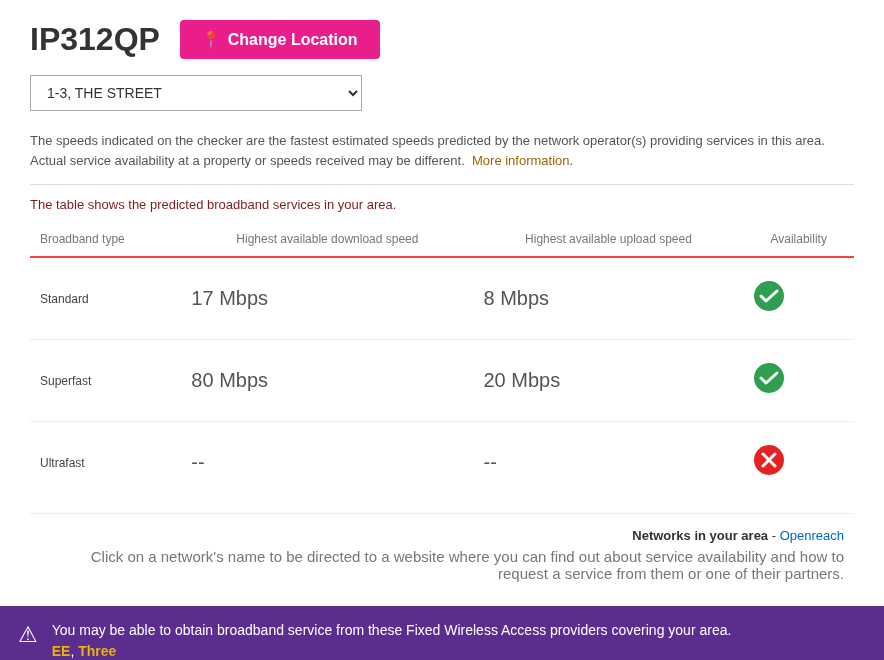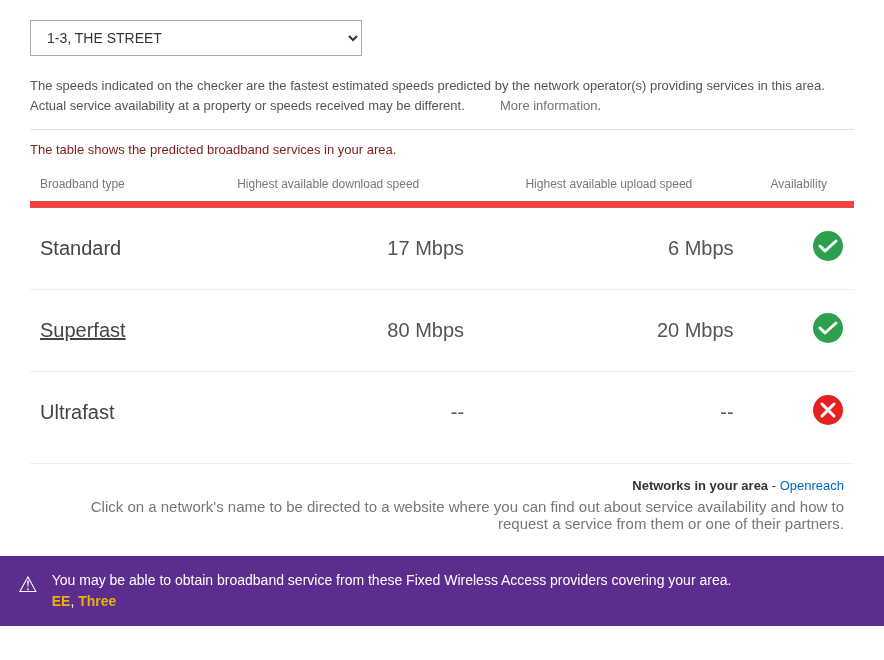--- a/index.html
+++ b/index.html
@@ -57,58 +57,57 @@
     }
     .info-text {
       font-size: 13px;
       color: #555;
       margin-bottom: 12px;
       line-height: 1.5;
       border-bottom: 1px solid #ddd;
       padding-bottom: 14px;
     }
     .info-text a {
-      color: #737373;
+      color: #a16207;
       text-decoration: none;
-      margin-left: 28px;
     }
     .table-intro {
       font-size: 13px;
       color: #7f1d1d;
       margin-bottom: 14px;
     }
     .broadband-table {
       width: 100%;
       border-collapse: collapse;
     }
     .broadband-table thead tr {
-      border-bottom: 7px solid #ef4444;
+      border-bottom: 2px solid #ef4444;
     }
     .broadband-table th {
       font-size: 12px;
       color: #777;
       font-weight: normal;
       padding: 6px 10px 10px 10px;
       text-align: left;
     }
     .broadband-table th:nth-child(2),
     .broadband-table th:nth-child(3),
     .broadband-table th:nth-child(4) {
       text-align: center;
     }
     .broadband-table td {
       padding: 22px 10px;
-      text-align: right;
+      text-align: left;
       font-size: 20px;
       color: #555;
       border-bottom: 1px solid #eee;
     }
     .broadband-table td:first-child {
       text-align: left;
-      font-size: 20px;
+      font-size: 12px;
       color: #444;
     }
     .broadband-table tbody tr:last-child td {
       border-bottom: none;
     }
     .networks-section {
       margin-top: 10px;
       padding: 14px 10px 14px 10px;
       border-top: 1px solid #eee;
       text-align: right;
@@ -161,20 +160,27 @@
       display: inline-block;
       width: 32px;
       height: 32px;
     }
   </style>
 </head>
 <body>
 
 <div class="page-wrapper">
 
+  <div class="header-row">
+    <h1 class="postcode-title">IP312QP</h1>
+    <button class="change-location-btn">
+      <span class="pin-icon">📍</span>
+      <span>Change Location</span>
+    </button>
+  </div>
 
   <div class="location-select-wrapper">
     <select class="location-select">
       <option>1-3, THE STREET</option>
     </select>
   </div>
 
   <div class="info-text">
     <span>The speeds indicated on the checker are the fastest estimated speeds predicted by the network operator(s) providing services in this area. Actual service availability at a property or speeds received may be different.</span>
     &nbsp;<a href="#">More information</a><span>.</span>
@@ -188,29 +194,29 @@
         <th>Broadband type</th>
         <th>Highest available download speed</th>
         <th>Highest available upload speed</th>
         <th>Availability</th>
       </tr>
     </thead>
     <tbody id="table-body">
     <tr>
           <td style="text-align: left;">Standard</td>
           <td>17 Mbps</td>
-          <td>6 Mbps</td>
+          <td>8 Mbps</td>
           <td>
         <svg class="check-circle" viewBox="0 0 32 32" xmlns="http://www.w3.org/2000/svg">
           <circle cx="16" cy="16" r="15" fill="#2e9e4f"></circle>
           <polyline points="8,16 13,21 24,11" fill="none" stroke="#fff" stroke-width="3" stroke-linecap="round" stroke-linejoin="round"></polyline>
         </svg></td>
         </tr>
         <tr>
-          <td style="text-align: left; text-decoration: underline;">Superfast</td>
+          <td style="text-align: left;">Superfast</td>
           <td>80 Mbps</td>
           <td>20 Mbps</td>
           <td>
         <svg class="check-circle" viewBox="0 0 32 32" xmlns="http://www.w3.org/2000/svg">
           <circle cx="16" cy="16" r="15" fill="#2e9e4f"></circle>
           <polyline points="8,16 13,21 24,11" fill="none" stroke="#fff" stroke-width="3" stroke-linecap="round" stroke-linejoin="round"></polyline>
         </svg></td>
         </tr>
         <tr>
           <td style="text-align: left;">Ultrafast</td>

